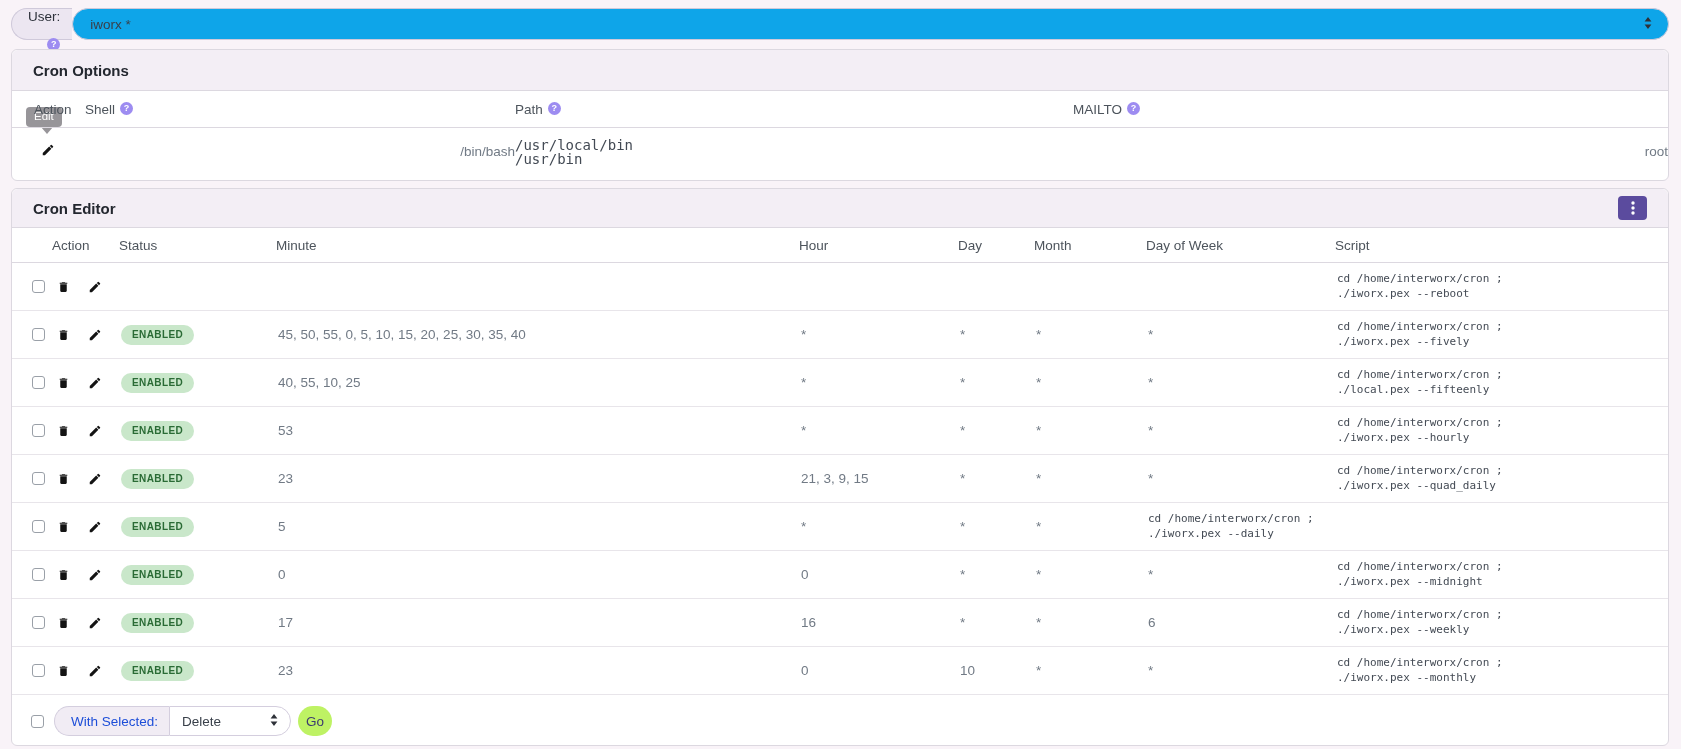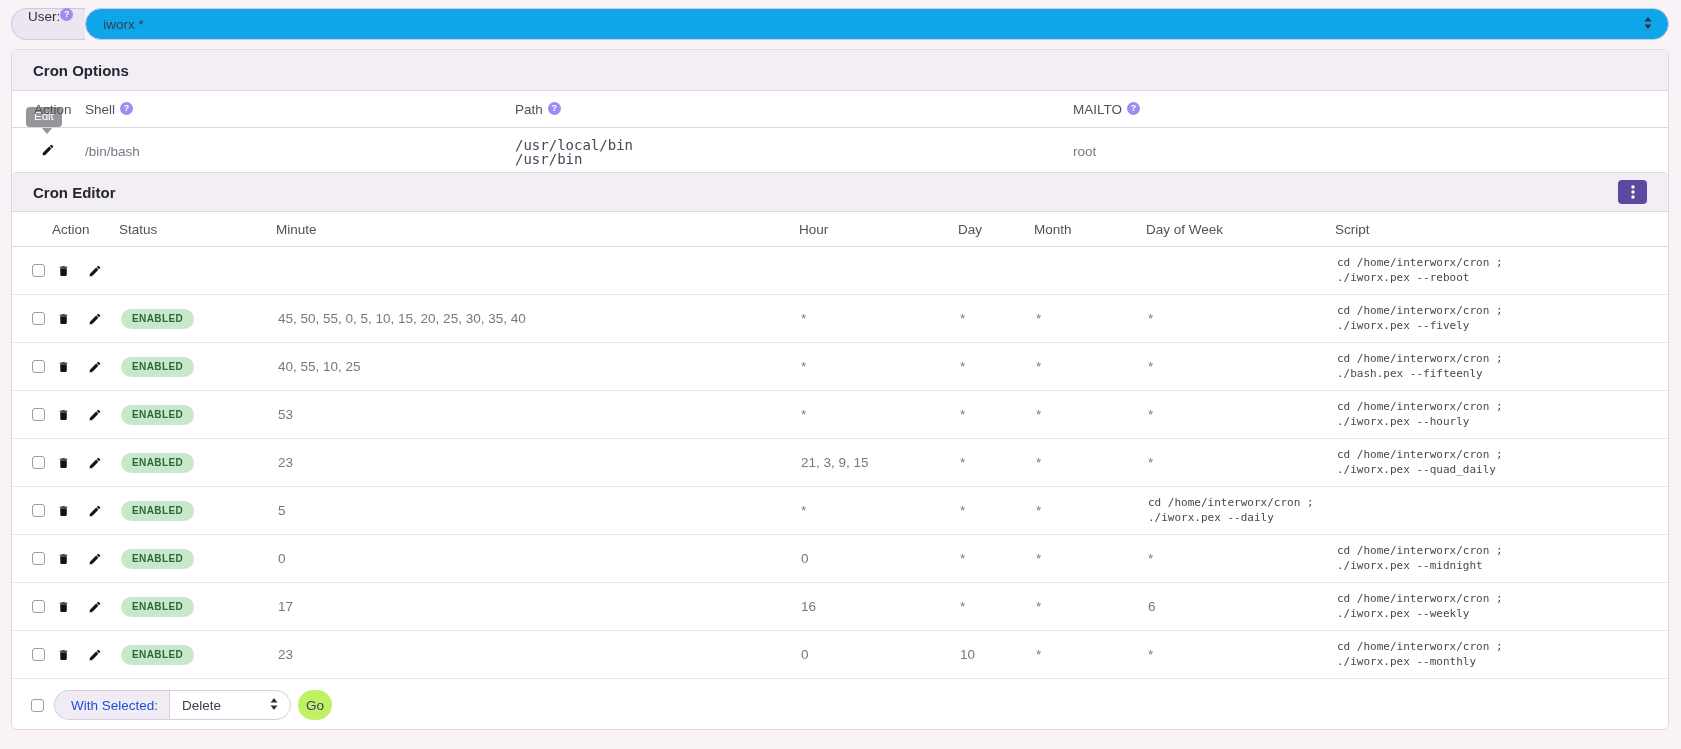--- a/index.html
+++ b/index.html
@@ -10,22 +10,22 @@
     position:relative;
     overflow:hidden;
     color:#23272f;
   }
   .page { position:absolute; inset:0; }
 
   
   .userbar { position:absolute; left:11px; top:8px; right:12px; height:32px; display:flex; }
   .user-label {
     background:#ece6f1; border:1px solid #cfc9da; border-right:none;
-    border-radius:16px 0 0 16px; display:flex; align-items:flex-start; gap:0;
-    padding:0 12px 0 16px; font-size:13.5px; color:#2c313a; white-space:nowrap;
+    border-radius:16px 0 0 16px; display:flex; align-items:flex-end; gap:15px;
+    padding:0 12px 0 16px; font-size:13.5px; color:#2c313a; white-space:nowrap;flex-direction:column;
   }
   .user-select {
     flex:1; background:#0ea5e9; border:1px solid #cfc9da; border-radius:16px;
     display:flex; align-items:center; padding:0 14px 0 17px; font-size:13.5px; color:#39404a;
     position:relative; cursor:default;
   }
   .stepper { margin-left:auto; flex:0 0 auto; }
 
   .help-icon {
     width:13px; height:13px; border-radius:50%; background:#9d8cf1;
@@ -46,38 +46,38 @@
   .panel-title { font-size:15px; font-weight:600; color:#23272f; }
 
   
   #cron-options { top:49px; height:132px; }
   #cron-options .panel-header { height:41px; }
   .co-grid { display:grid; grid-template-columns:73px 430px 558px 1fr; align-items:center; }
   .co-header-row { height:37px; border-bottom:1px solid #dcd8e0; position:relative; z-index:2; }
   .co-data-row { height:47px; }
   .hdr-cell { font-size:13.5px; color:#4d545c; display:flex; align-items:center; gap:5px; }
   .hdr-action { padding-left:22px; }
-  .cell-val { font-size:13.5px; color:#717a85; }
+  .cell-val { font-size:13.5px; color:#717a85;text-align:right; }
   .mono { font-family:"DejaVu Sans Mono", monospace; font-size:14px; color:#434a54; line-height:14px; }
   .co-pencil { margin-left:29px; display:inline-flex; }
 
   
   .tooltip {
     position:absolute; left:14px; top:57px; z-index:1;
     background:rgba(128,126,130,0.82); color:#fff; font-size:11.5px;
     border-radius:4px; padding:3px 8px; line-height:1.2;
   }
   .tooltip-arrow {
     position:absolute; top:100%; left:15px; width:0; height:0;
     border-left:6px solid transparent; border-right:6px solid transparent;
     border-top:7px solid rgba(128,126,130,0.82);
   }
 
   
-  #cron-editor { top:172px; height:558px; }
+  #cron-editor { top:188px; height:558px; }
   #cron-editor .panel-header { height:39px; }
   .kebab-btn {
     margin-left:auto; width:29px; height:24px; border:none; border-radius:4px;
     background:#5b4b9e; display:flex; align-items:center; justify-content:center; cursor:pointer;
   }
   .ce-grid {
     display:grid;
     grid-template-columns:40px 67px 157px 523px 159px 76px 112px 189px 1fr;
     align-items:center;
   }
@@ -279,21 +279,21 @@
     <div class="cell c-status">
       <span class="badge">ENABLED</span>
     </div>
     <div class="cell c-minute">40, 55, 10, 25</div>
     <div class="cell c-hour">*</div>
     <div class="cell c-day">*</div>
     <div class="cell c-month">*</div>
     <div class="cell c-dow">*</div>
     <div class="cell c-script">
             <div>cd /home/interworx/cron ;</div>
-            <div>./bash.pex --fifteenly</div>
+            <div>./local.pex --fifteenly</div>
           </div>
   </div>
         <div class="ce-grid ce-row">
     <div class="cell-check">
       <input type="checkbox" style="">
     </div>
     <div class="cell-action">
       <span class="icon-btn">
               <svg width="13" height="14" viewBox="0 0 24 24">
                 <path fill="#141414" d="M6 19c0 1.1.9 2 2 2h8c1.1 0 2-.9 2-2V7H6v12zM19 4h-3.5l-1-1h-5l-1 1H5v2h14V4z"></path>

